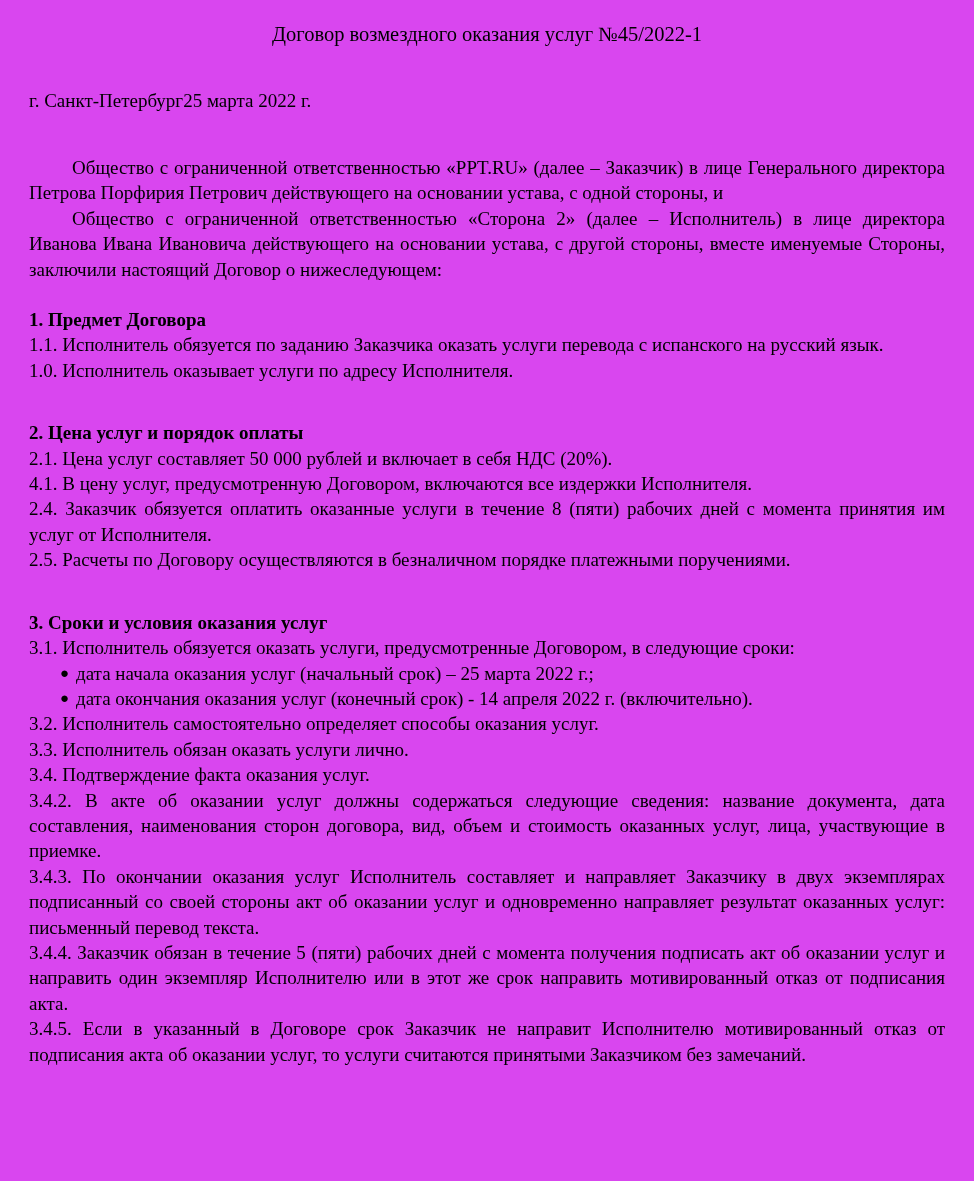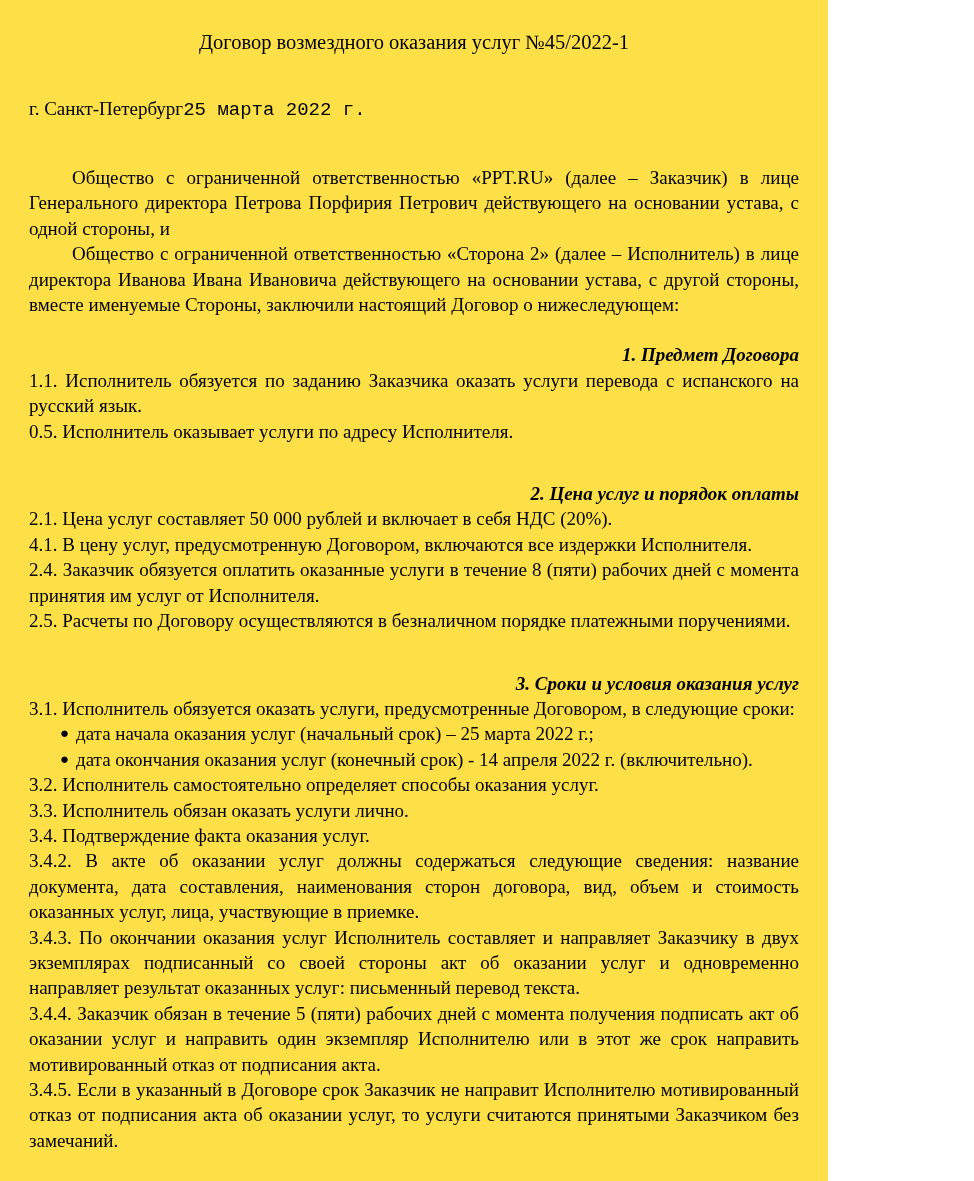--- a/index.html
+++ b/index.html
@@ -9,67 +9,66 @@
     background: #ffffff;
   }
   body {
     width: 974px;
     min-height: 1181px;
     font-family: "Liberation Serif", "DejaVu Serif", serif;
     color: #000000;
     -webkit-font-smoothing: antialiased;
   }
   .page {
-    width: 828px;
+    width: 974px;
     min-height: 1181px;
     box-sizing: border-box;
-    padding: 8px 29px;
-    background: #fde047;
+    padding: 0 29px;
+    background: #d946ef;
     position: relative;
   }
   .doc-title {
     text-align: center;
     font-size: 20.5px;
     line-height: 25px;
     font-weight: normal;
     margin: 0;
     padding-top: 22px;
   }
   .datel-row {
     display: flex;
     justify-content: flex-start;
     align-items: baseline;
     font-size: 19px;
     line-height: 25px;
     margin-top: 41px;
   }
   .datel-row .city { text-align: left; }
-  .datel-row .date { text-align: right; font-family: Liberation Mono, monospace; }
+  .datel-row .date { text-align: right; }
 
   .body-block {
     margin-top: 42px;
   }
   p.para {
     font-size: 19px;
     line-height: 25.4px;
     margin: 0;
     text-align: justify;
     text-justify: inter-word;
     hyphens: none;
   }
   p.para.indent {
     text-indent: 43px;
   }
   h2.section-heading {
     font-size: 19px;
     line-height: 25.4px;
     font-weight: bold;
-    text-align: right;
+    text-align: left;
     margin: 0;
-    font-style: italic;
   }
   .gap {
     height: 25px;
   }
   .gap-small {
     height: 12px;
   }
   ul.bullets {
     margin: 0;
     padding: 0;
@@ -105,21 +104,21 @@
 
   <div class="body-block">
 
     <p class="para indent">Общество с ограниченной ответственностью «PPT.RU» (далее – Заказчик) в лице Генерального директора  Петрова Порфирия Петрович действующего  на основании устава,  с одной стороны, и</p>
     <p class="para indent">Общество с ограниченной ответственностью «Сторона 2» (далее – Исполнитель) в лице директора Иванова Ивана Ивановича действующего на основании устава, с другой стороны, вместе именуемые Стороны, заключили настоящий Договор о нижеследующем:</p>
 
     <div class="gap"></div>
 
     <h2 class="section-heading">1. Предмет Договора</h2>
     <p class="para">1.1. Исполнитель обязуется по заданию Заказчика оказать услуги перевода с испанского на русский язык.</p>
-    <p class="para">0.5. Исполнитель оказывает услуги  по адресу Исполнителя.</p>
+    <p class="para">1.0. Исполнитель оказывает услуги  по адресу Исполнителя.</p>
 
     <div class="gap"></div>
     <div class="gap-small"></div>
 
     <h2 class="section-heading">2. Цена услуг и порядок оплаты</h2>
     <p class="para">2.1. Цена услуг  составляет 50 000 рублей и включает в себя НДС (20%).</p>
     <p class="para">4.1. В цену услуг,  предусмотренную Договором, включаются все издержки Исполнителя.</p>
     <p class="para">2.4. Заказчик обязуется оплатить оказанные услуги в течение 8 (пяти) рабочих дней с момента принятия им услуг от Исполнителя.</p>
     <p class="para">2.5. Расчеты по Договору осуществляются  в безналичном порядке платежными поручениями.</p>
 

